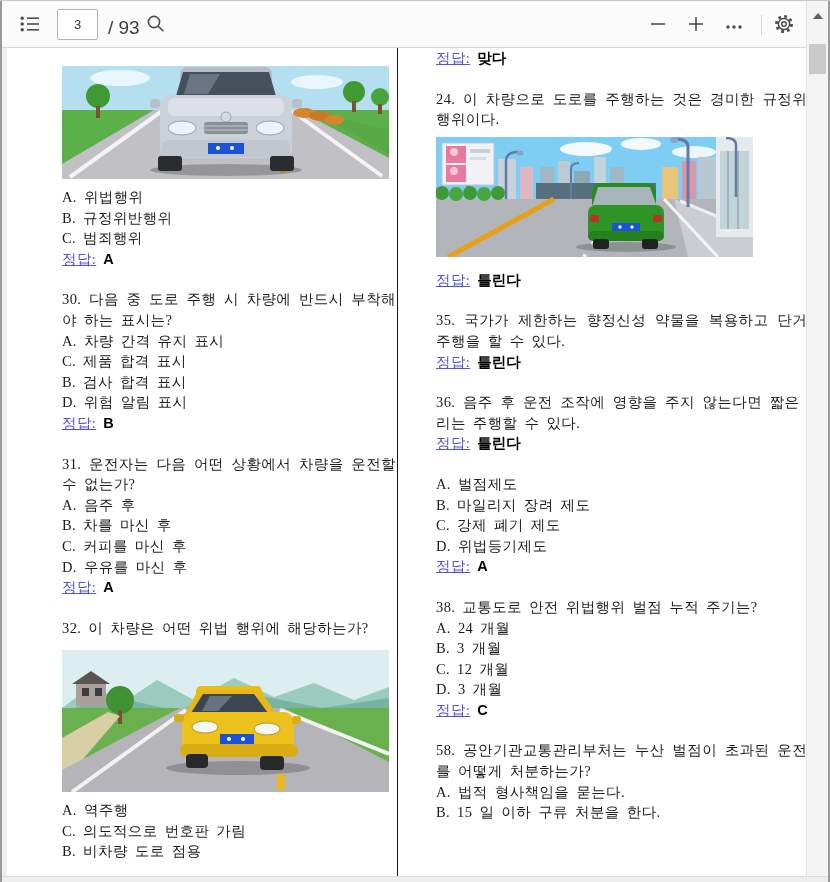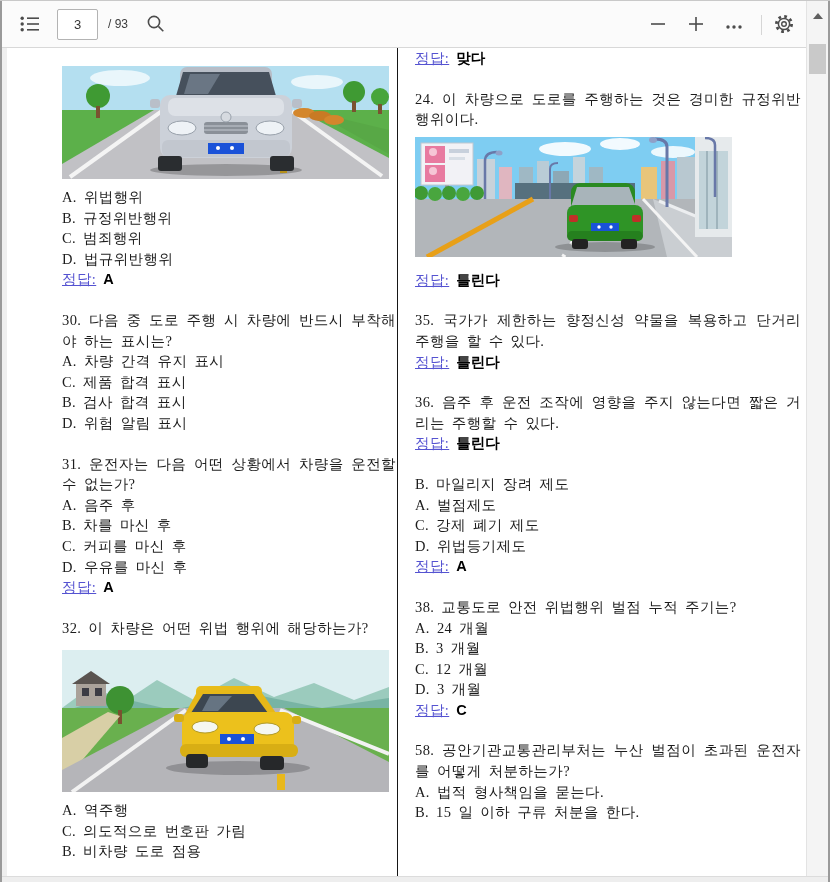--- a/index.html
+++ b/index.html
@@ -16,39 +16,39 @@
 
   
   .toolbar { position:absolute; left:2px; top:1px; width:804px; height:47px;
              background:#fbfbfb; border-bottom:1px solid #d8d8d8; z-index:5; }
   .tb-btn { position:absolute; width:28px; height:28px; top:10px; display:flex;
             align-items:center; justify-content:center; cursor:pointer; background:transparent; border:none; }
   .page-input { position:absolute; left:55px; top:8px; width:41px; height:31px;
                 border:1px solid #b3b3b3; border-radius:2px; background:#fff;
                 text-align:center; font-size:13px; color:#333;
                 font-family:"Liberation Sans","DejaVu Sans",sans-serif; }
-  .page-total { position:absolute; left:106px; top:16px; font-size:12px; color:#3c3c3c; }
+  .page-total { position:absolute; left:106px; top:16px; font-size:19px; color:#3c3c3c; }
   .tb-sep { position:absolute; left:759px; top:14px; width:1px; height:20px; background:#d6d6d6; }
 
   
   .scrollbar { position:absolute; left:806px; top:1px; width:22px; height:881px;
                background:#f4f4f4; border-left:1px solid #e3e3e3; z-index:6; }
   .scroll-up { position:absolute; left:0; top:6px; width:22px; height:14px;
                display:flex; align-items:center; justify-content:center; cursor:pointer; }
   .scroll-thumb { position:absolute; left:2px; top:43px; width:17px; height:30px;
                   background:#c9c9c9; cursor:pointer; }
 
   
   .page { position:absolute; left:7px; top:48px; width:799px; height:829px;
           background:#ffffff; overflow:hidden; }
   .col-divider { position:absolute; left:390px; top:0; width:1px; height:829px; background:#161616; }
   .doc { font-family:"Liberation Serif","DejaVu Serif",serif; font-size:14.5px;
          line-height:20.6px; color:#1c1c1c; word-spacing:3px; letter-spacing:.4px; }
   .col-left  { position:absolute; left:55px; top:18px; width:334px; }
-  .col-right { position:absolute; left:408px; top:0;  width:386px; }
+  .col-right { position:absolute; left:429px; top:0;  width:386px; }
 
   .q-block { margin-top:20px; }
   .q-block.first { margin-top:0; }
   .q-title { text-align:justify; }
   .opt { }
   .answer a { color:#5553d1; text-decoration:underline; cursor:pointer; }
   .answer b { font-family:"Liberation Sans","DejaVu Sans",sans-serif; font-weight:bold;
               color:#000; letter-spacing:0; }
 
   .illus { display:block; line-height:0; }
@@ -194,33 +194,36 @@
             <circle cx="170" cy="82" r="2" fill="#fff"></circle>
           <rect x="96" y="90" width="24" height="15" rx="3" fill="#2a2d30"></rect>
           <rect x="208" y="90" width="24" height="15" rx="3" fill="#2a2d30"></rect>
         </svg>
       </div>
 
       <div class="q-block first">
         <div class="opt">A. 위법행위</div>
         <div class="opt">B. 규정위반행위</div>
         <div class="opt">C. 범죄행위</div>
-        <div class="opt">D. 법규위반행위</div>
         <div class="answer">
           <a>정답:</a>
           <b>A</b>
         </div>
       </div>
 
       <div class="q-block">
         <p class="q-title">30. 다음 중 도로 주행 시 차량에 반드시 부착해야 하는 표시는?</p>
         <div class="opt">A. 차량 간격 유지 표시</div>
         <div class="opt">C. 제품 합격 표시</div>
         <div class="opt">B. 검사 합격 표시</div>
         <div class="opt">D. 위험 알림 표시</div>
+        <div class="answer">
+          <a>정답:</a>
+          <b>B</b>
+        </div>
       </div>
 
       <div class="q-block">
         <p class="q-title">31. 운전자는 다음 어떤 상황에서 차량을 운전할 수 없는가?</p>
         <div class="opt">A. 음주 후</div>
         <div class="opt">B. 차를 마신 후</div>
         <div class="opt">C. 커피를 마신 후</div>
         <div class="opt">D. 우유를 마신 후</div>
         <div class="answer">
           <a>정답:</a>
@@ -365,22 +368,22 @@
 
       <div class="q-block">
         <p class="q-title">36. 음주 후 운전 조작에 영향을 주지 않는다면 짧은 거리는 주행할 수 있다.</p>
         <div class="answer">
           <a>정답:</a>
           <b>틀린다</b>
         </div>
       </div>
 
       <div class="q-block">
+        <div class="opt">A. 벌점제도</div>
         <div class="opt">B. 마일리지 장려 제도</div>
-        <div class="opt">A. 벌점제도</div>
         <div class="opt">C. 강제 폐기 제도</div>
         <div class="opt">D. 위법등기제도</div>
         <div class="answer">
           <a>정답:</a>
           <b>A</b>
         </div>
       </div>
 
       <div class="q-block">
         <p class="q-title">38. 교통도로 안전 위법행위 벌점 누적 주기는?</p>

